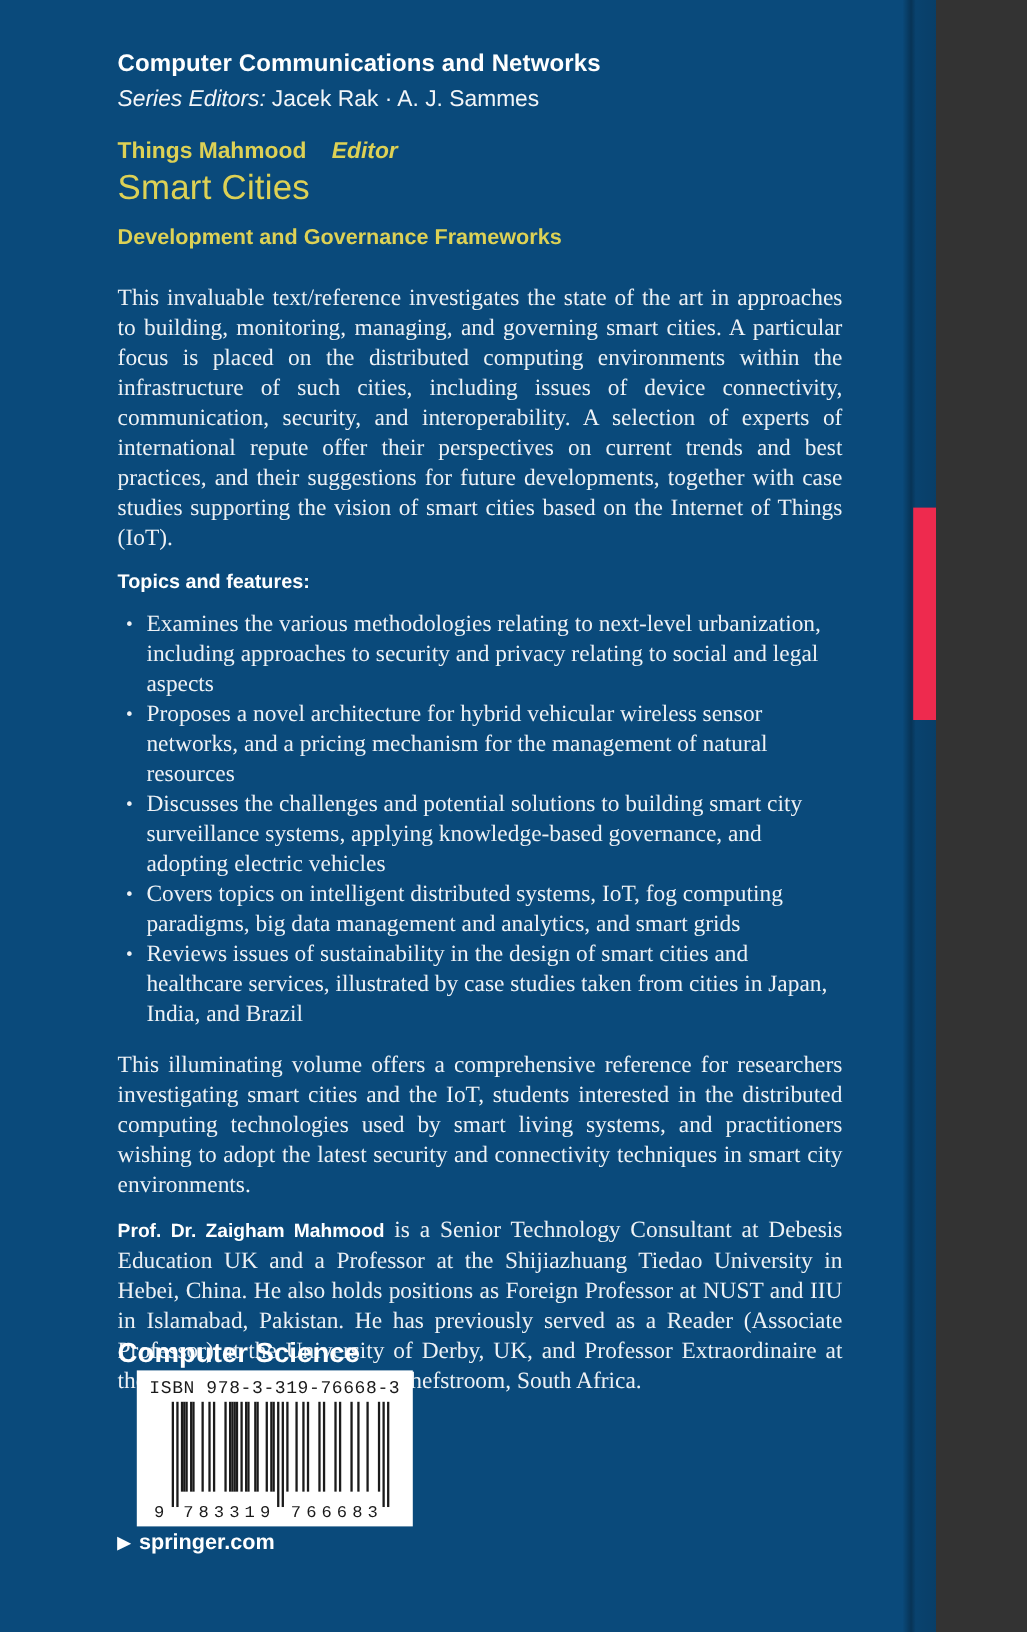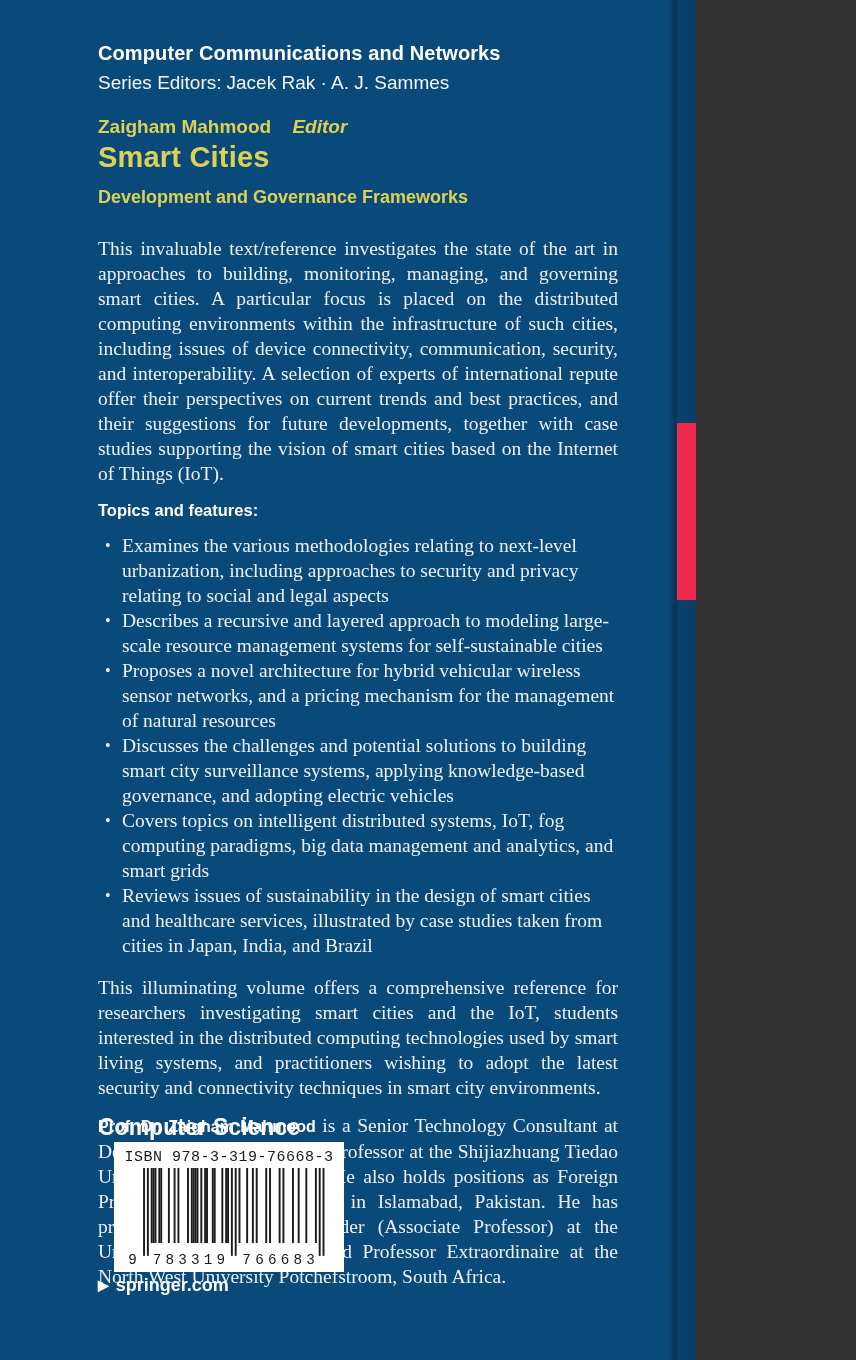--- a/index.html
+++ b/index.html
@@ -1,44 +1,44 @@
 <!DOCTYPE html>
 <html><head>
 <meta charset="utf-8">
 <style>
   html,body{margin:0;padding:0;background:#333;}
   .cover{
     position:relative;
-    width:696px;height:1360px;
+    width:780px;height:1360px;
     background:var(--bg,#0a4a7b);
     overflow:hidden;
     font-family:"Liberation Sans",sans-serif;
   }
   .edge-shade{
     position:absolute;top:0;right:0;width:28px;height:100%;
     background:linear-gradient(to right,
       rgba(0,0,0,0) 0%, rgba(0,0,0,0.30) 26%, rgba(0,0,0,0.10) 40%, rgba(0,0,0,0.16) 100%);
     z-index:1;pointer-events:none;
   }
   .red-tab{
     position:absolute;top:423px;right:0;width:19px;height:177px;
     background:var(--red,#ee2a4e);z-index:2;
   }
   .content{position:relative;z-index:3;padding:42px 78px 0 98px;}
   .series-title{
     color:#fff;font-size:20px;font-weight:700;line-height:1.15;letter-spacing:.1px;
   }
   .series-editors{color:#f2f5f8;font-size:19px;margin-top:7px;}
-  .series-editors .ital{margin-right:5px;}
+  .series-editors .ital{font-style:italic;margin-right:5px;}
   .editor-line{margin-top:22px;color:var(--yellow,#ddd155);font-size:19px;}
   .editor-name{font-weight:700;}
   .editor-label{font-style:italic;font-weight:700;margin-left:16px;text-align:center;}
   .title{
     margin:3px 0 0 0;color:var(--yellow,#ddd155);
-    font-size:29px;font-weight:700;line-height:1.15;letter-spacing:.2px;
+    font-size:29px;font-weight:400;line-height:1.15;letter-spacing:.2px;
   }
   .subtitle{margin-top:13px;color:var(--yellow,#ddd155);font-size:18px;font-weight:700;}
   .serif{
     font-family:"Liberation Serif",serif;
     color:var(--ink,#edf1f5);
     font-size:19.5px;line-height:25px;
   }
   .just{text-align:justify;}
   p{margin:0;}
   .desc{margin-top:28px;}
@@ -80,32 +80,31 @@
   <div class="edge-shade"></div>
   <div class="red-tab"></div>
 
   <div class="content">
     <div class="series-title">Computer Communications and Networks</div>
     <div class="series-editors">
       <span class="ital">Series Editors:</span><span>Jacek Rak · A. J. Sammes</span>
     </div>
 
     <div class="editor-line">
-      <span class="editor-name">Zaigham Mahmood</span>
+      <span class="editor-name">Things Mahmood</span>
       <span class="editor-label">Editor</span>
     </div>
     <h1 class="title">Smart Cities</h1>
     <div class="subtitle">Development and Governance Frameworks</div>
 
     <p class="desc serif just">This invaluable text/reference investigates the state of the art in approaches to building, monitoring, managing, and governing smart cities. A particular focus is placed on the distributed computing environments within the infrastructure of such cities, including issues of device connectivity, communication, security, and interoperability. A selection of experts of international repute offer their perspectives on current trends and best practices, and their suggestions for future developments, together with case studies supporting the vision of smart cities based on the Internet of Things (IoT).</p>
 
     <div class="topics-heading">Topics and features:</div>
     <ul class="topics">
       <li class="serif">Examines the various methodologies relating to next-level urbanization, including approaches to security and privacy relating to social and legal aspects</li>
-      <li class="serif">Describes a recursive and layered approach to modeling large-scale resource management systems for self-sustainable cities</li>
       <li class="serif">Proposes a novel architecture for hybrid vehicular wireless sensor networks, and a pricing mechanism for the management of natural resources</li>
       <li class="serif">Discusses the challenges and potential solutions to building smart city surveillance systems, applying knowledge-based governance, and adopting electric vehicles</li>
       <li class="serif">Covers topics on intelligent distributed systems, IoT, fog computing paradigms, big data management and analytics, and smart grids</li>
       <li class="serif">Reviews issues of sustainability in the design of smart cities and healthcare services, illustrated by case studies taken from cities in Japan, India, and Brazil</li>
     </ul>
 
     <p class="closing serif just">This illuminating volume offers a comprehensive reference for researchers investigating smart cities and the IoT, students interested in the distributed computing technologies used by smart living systems, and practitioners wishing to adopt the latest security and connectivity techniques in smart city environments.</p>
 
     <p class="bio serif just"><span class="bio-name">Prof. Dr. Zaigham Mahmood</span><span> is a Senior Technology Consultant at Debesis Education UK and a Professor at the Shijiazhuang Tiedao University in Hebei, China. He also holds positions as Foreign Professor at NUST and IIU in Islamabad, Pakistan. He has previously served as a Reader (Associate Professor) at the University of Derby, UK, and Professor Extraordinaire at the North West University Potchefstroom, South Africa.</span></p>
   </div>

